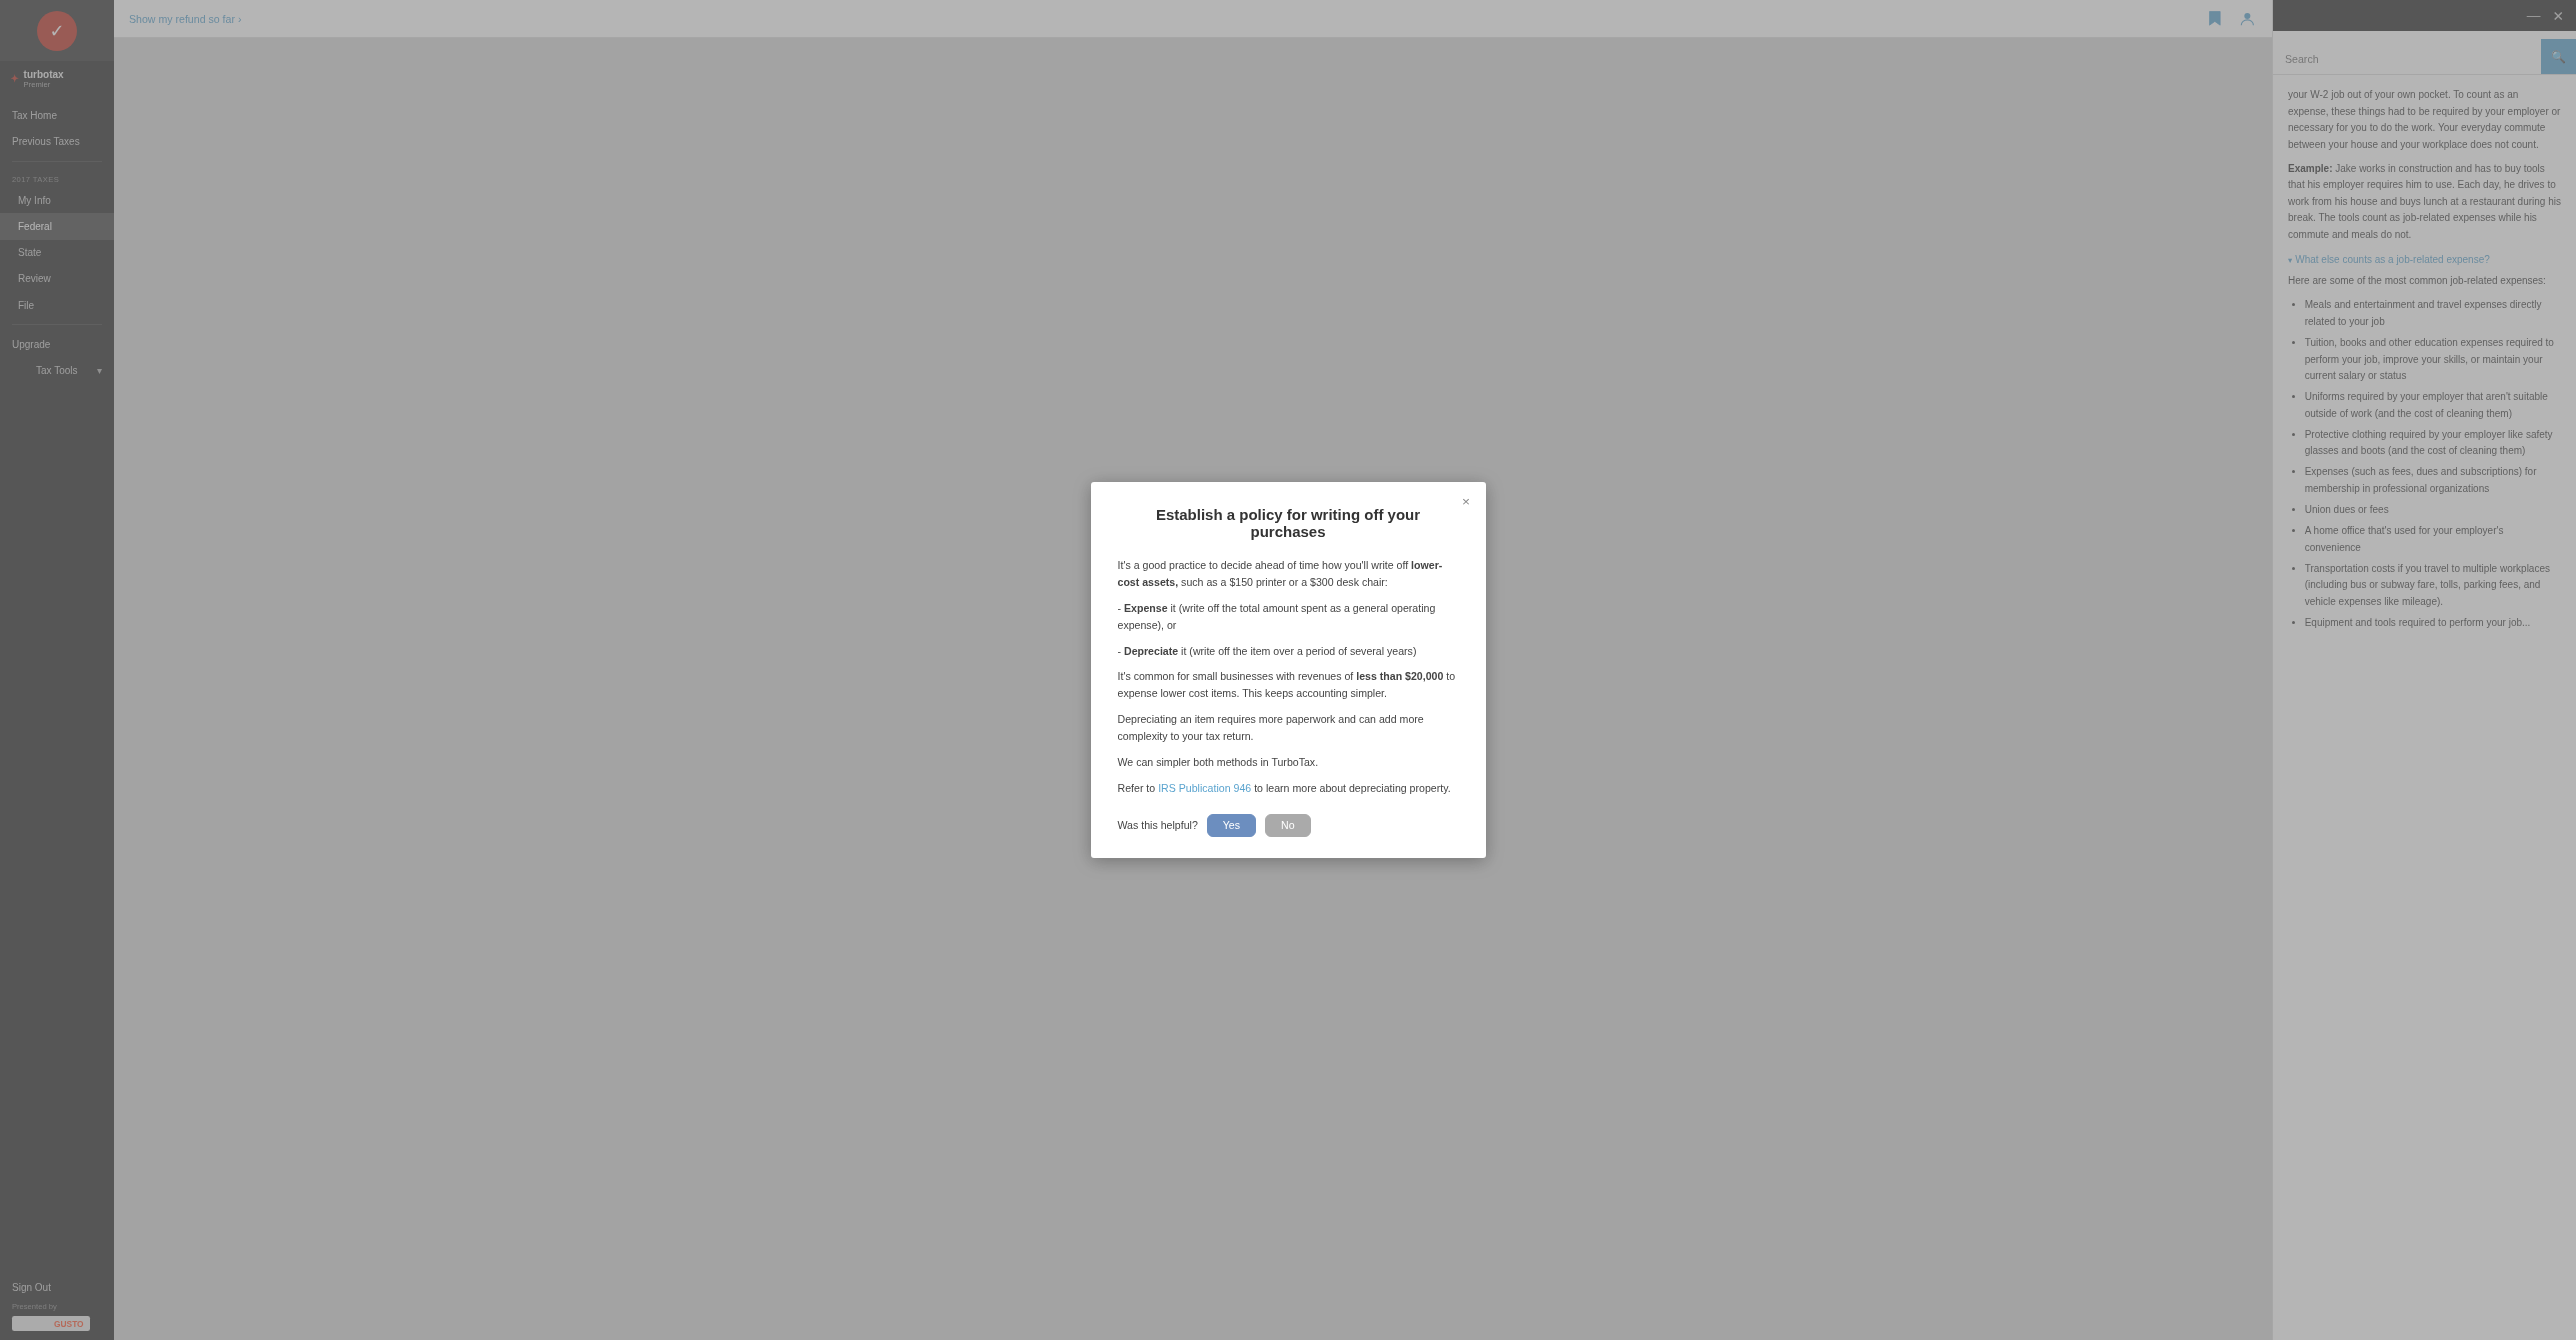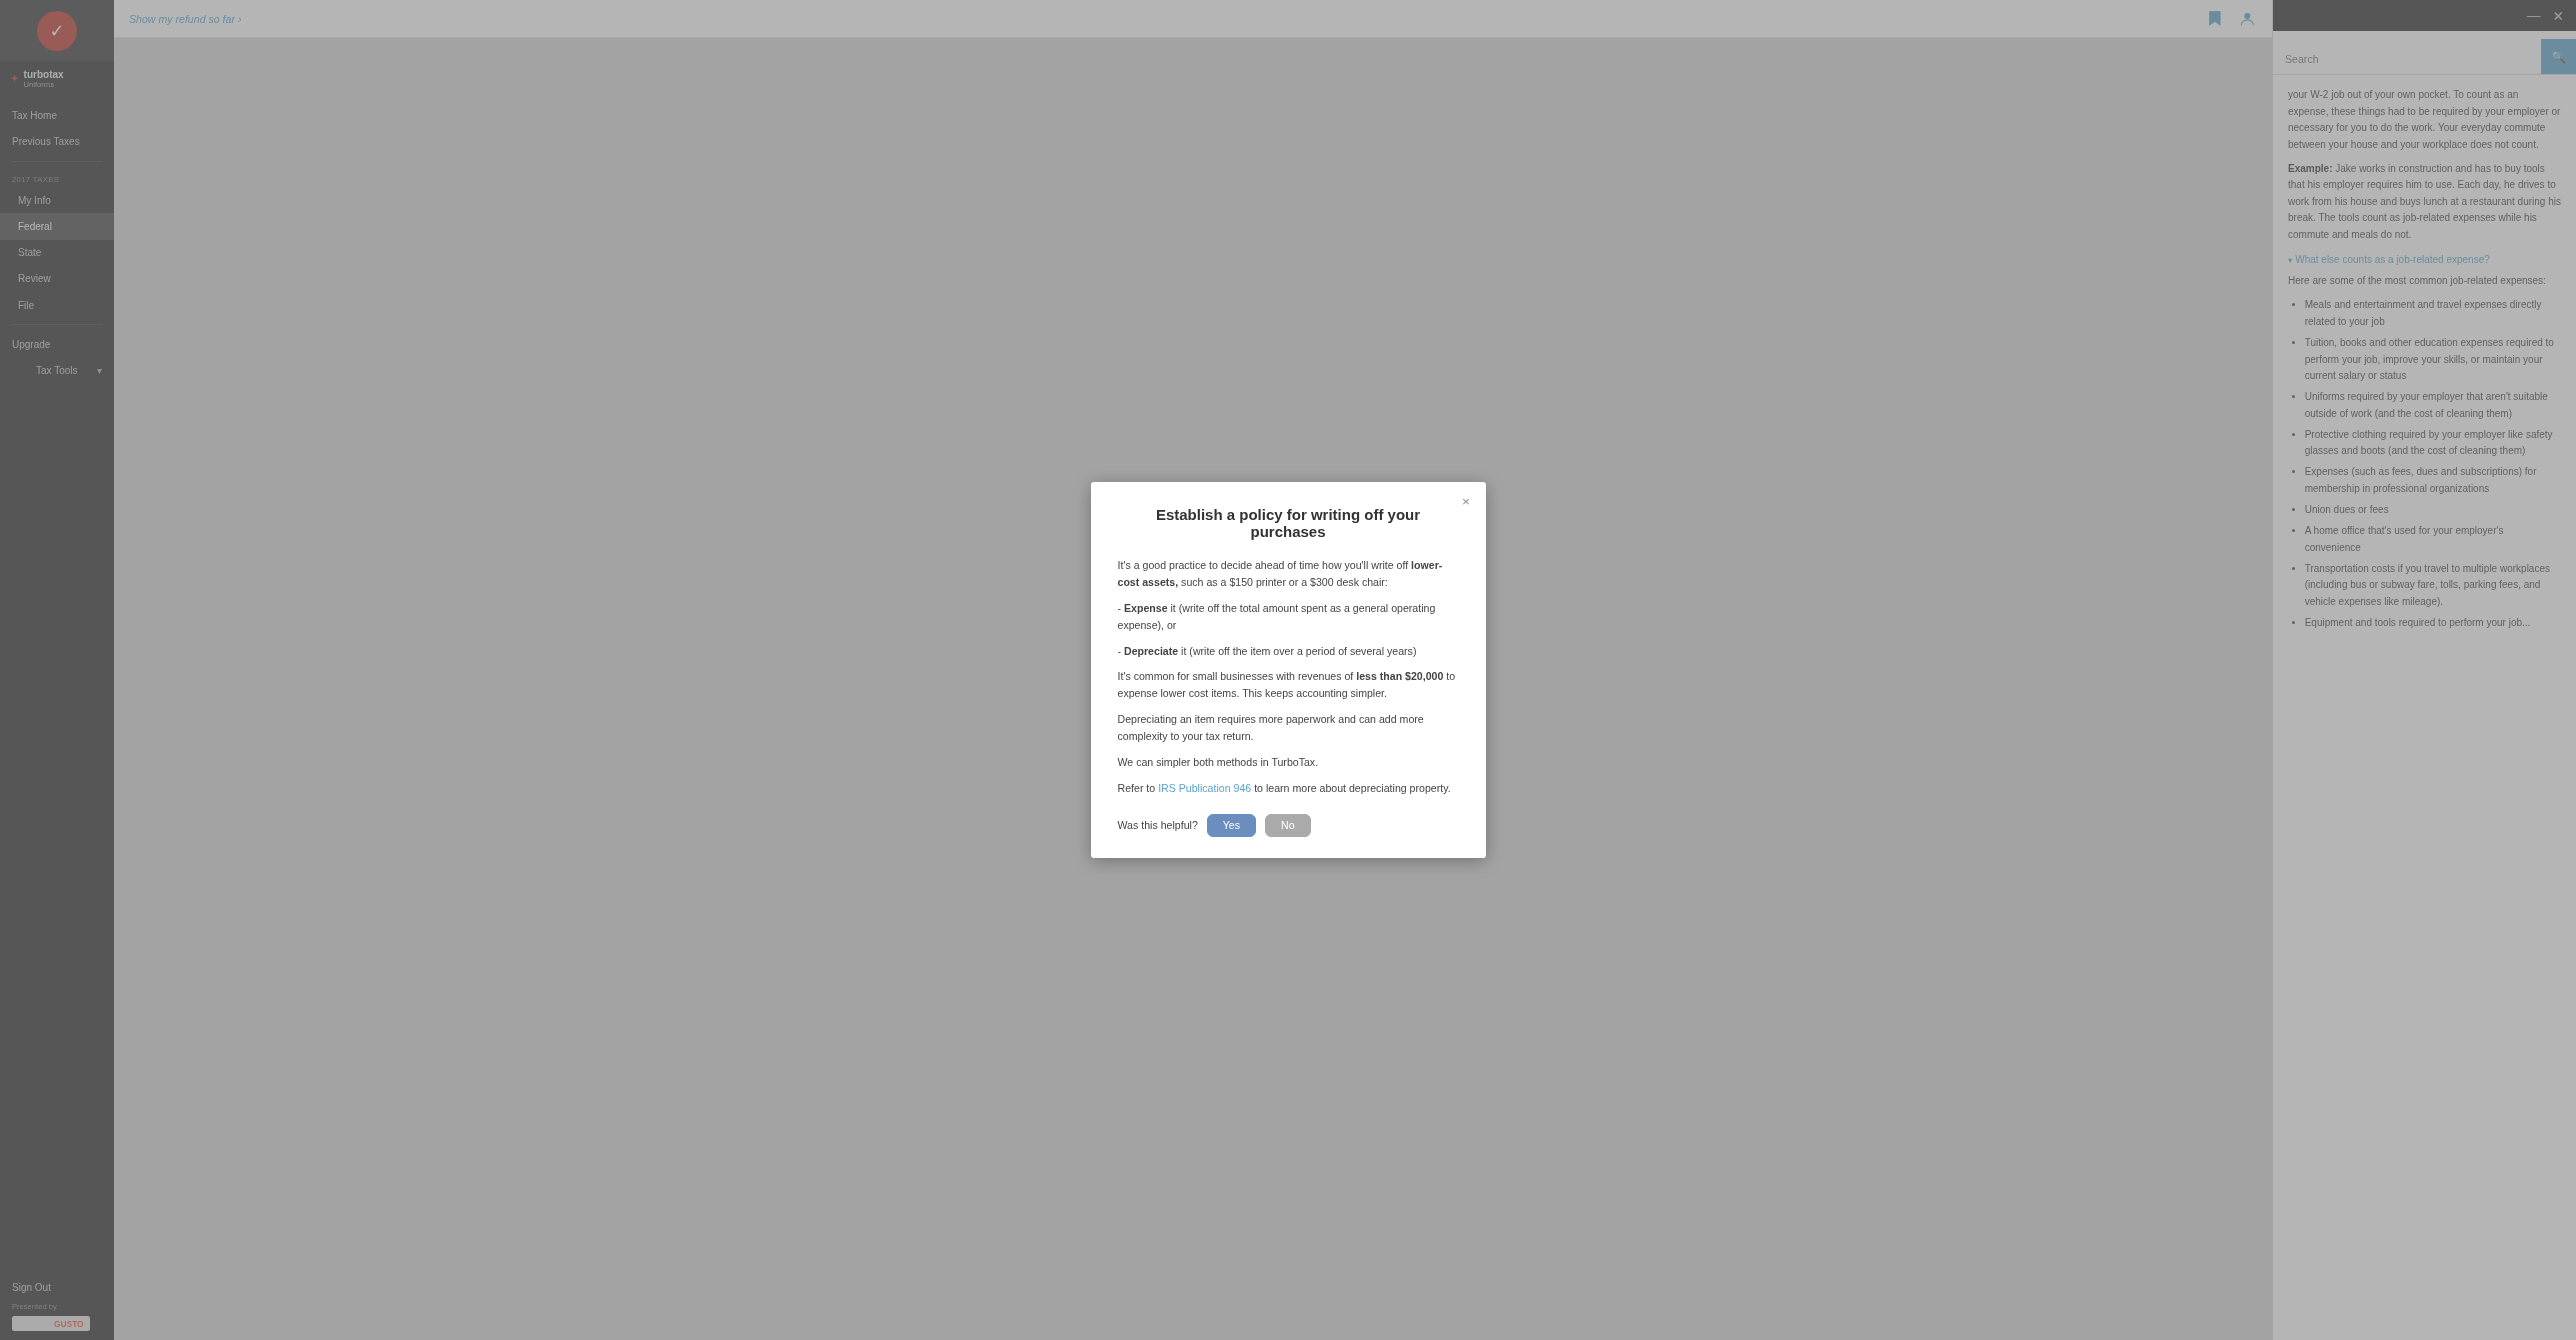--- a/index.html
+++ b/index.html
@@ -128,21 +128,20 @@
       overflow: hidden;
     }
     .top-bar {
       background: white;
       height: 38px;
       display: flex;
       align-items: center;
       padding: 0 15px;
       border-bottom: 0.8px solid #ddd;
       gap: 9px;
-      font-style: italic;
     }
     .refund-link {
       color: #5ba4cf;
       font-size: 10.6px;
       cursor: pointer;
       display: flex;
       align-items: center;
       gap: 3px;
       text-decoration: none;
     }
@@ -353,21 +352,21 @@
 <div class="sidebar">
   <div class="sidebar-logo-area">
     <div class="logo-circle">
       <span>✓</span>
     </div>
   </div>
   <div class="turbotax-brand">
     <span class="turbotax-brand-icon">✦</span>
     <div class="turbotax-brand-text">
       <span class="turbotax-brand-name">turbotax</span>
-      <span class="turbotax-brand-tier">Uniforms</span>
+      <span class="turbotax-brand-tier">Premier</span>
     </div>
   </div>
   <nav class="sidebar-nav">
     <div class="sidebar-nav-item">Tax Home</div>
     <div class="sidebar-nav-item">Previous Taxes</div>
     <hr class="sidebar-divider">
     <div class="sidebar-section-label">2017 TAXES</div>
     <div class="sidebar-nav-item indent">My Info</div>
     <div class="sidebar-nav-item indent active">Federal</div>
     <div class="sidebar-nav-item indent">State</div>

